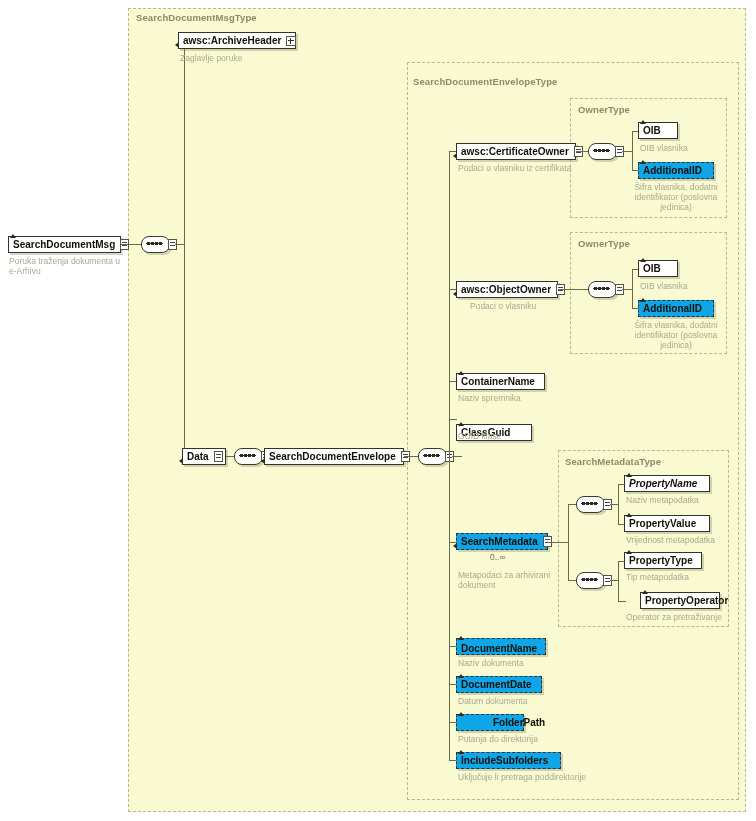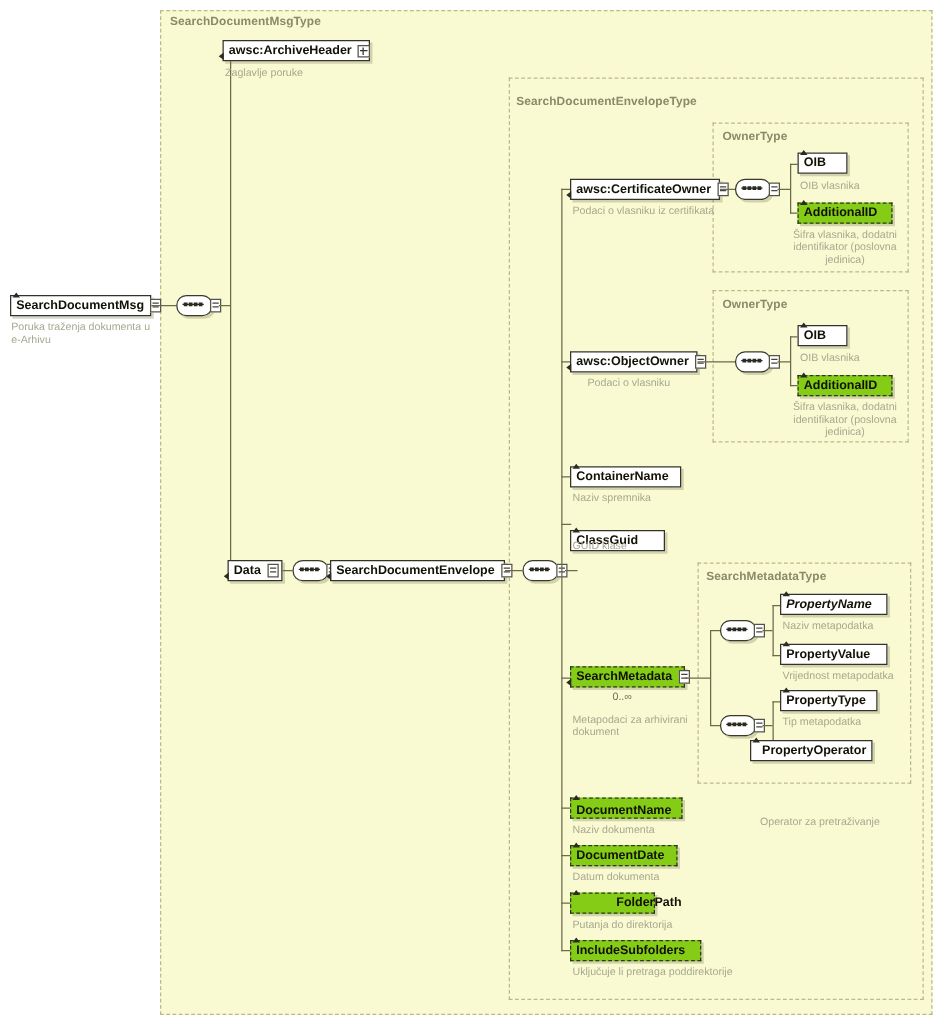--- a/index.html
+++ b/index.html
@@ -12,21 +12,21 @@
 
   
   .ln{position:absolute;background:#6b6b4a;}
   .lnh{height:1px;}
   .lnv{width:1px;}
 
   
   .node{position:absolute;display:flex;align-items:center;box-sizing:border-box;
         background:#ffffff;border:1px solid #33332a;height:17px;padding:0 4px;
         box-shadow:2px 2px 0 rgba(120,120,90,.30);}
-  .node.opt{border:1px dashed #33332a;background:#84cc16;}
+  .node.opt{border:1px dashed #33332a;background:#0ea5e9;}
   .node .nm{font-size:10px;font-weight:bold;color:#111106;white-space:nowrap;line-height:1;}
   .node .plus{width:8px;height:8px;border:1px solid #555546;background:#fff;
               margin-left:5px;position:relative;flex:0 0 auto;}
   .node .plus:before{content:"";position:absolute;left:1px;top:3px;width:6px;height:1px;background:#333;}
   .node .plus:after{content:"";position:absolute;left:3px;top:1px;width:1px;height:6px;background:#333;}
   .node .dashbox{width:7px;height:9px;border:1px solid #555546;background:#fff;margin-left:5px;
                  position:relative;flex:0 0 auto;}
   .node .dashbox:before{content:"";position:absolute;left:1px;top:2px;width:5px;height:1px;background:#444;
                         box-shadow:0 3px 0 #444;}
   
@@ -300,25 +300,25 @@
   <div class="ln lnv" style="left:618px;top:561px;height:41px;"></div>
   <div class="ln lnh" style="left:618px;top:561px;width:8px;"></div>
   <div class="ln lnh" style="left:618px;top:601px;width:8px;"></div>
 
   <div class="node" style="left:624px;top:552px;width:78px;">
     <span class="tick"></span>
     <span class="nm">PropertyType</span>
   </div>
   <div class="ann" style="left:626px;top:572px;width:110px;">Tip metapodatka</div>
 
-  <div class="node" style="left:600px;top:592px;width:98px;justify-content:flex-end;">
+  <div class="node" style="left:640px;top:592px;width:80px;">
     <span class="tick"></span>
     <span class="nm">PropertyOperator</span>
   </div>
-  <div class="ann" style="left:608px;top:612px;width:120px;margin-top:40px;">Operator za pretraživanje</div>
+  <div class="ann" style="left:626px;top:612px;width:120px;">Operator za pretraživanje</div>
 
   <div class="ln lnh" style="left:449px;top:646px;width:8px;"></div>
   <div class="node opt" style="left:456px;top:638px;width:90px;align-items:flex-end;">
     <span class="tick"></span>
     <span class="nm">DocumentName</span>
   </div>
   <div class="ann" style="left:458px;top:658px;width:120px;">Naziv dokumenta</div>
 
   <div class="ln lnh" style="left:449px;top:684px;width:8px;"></div>
   <div class="node opt" style="left:456px;top:676px;width:86px;text-align:right;">

